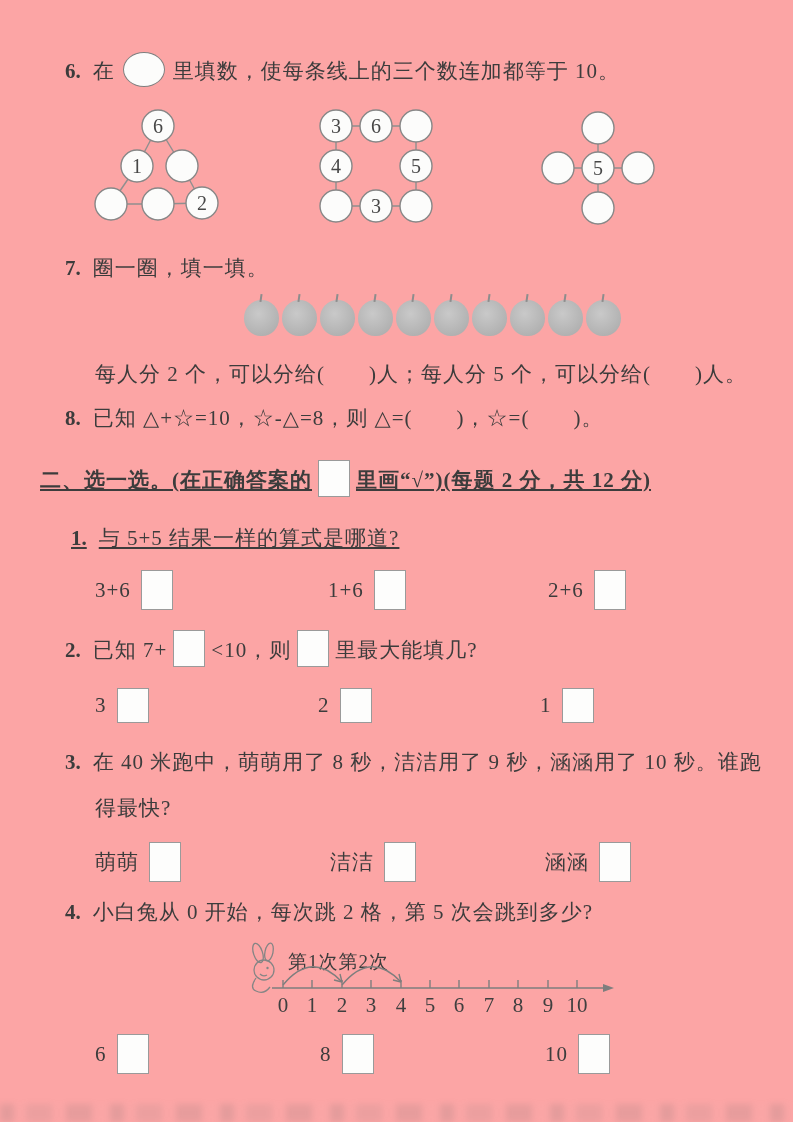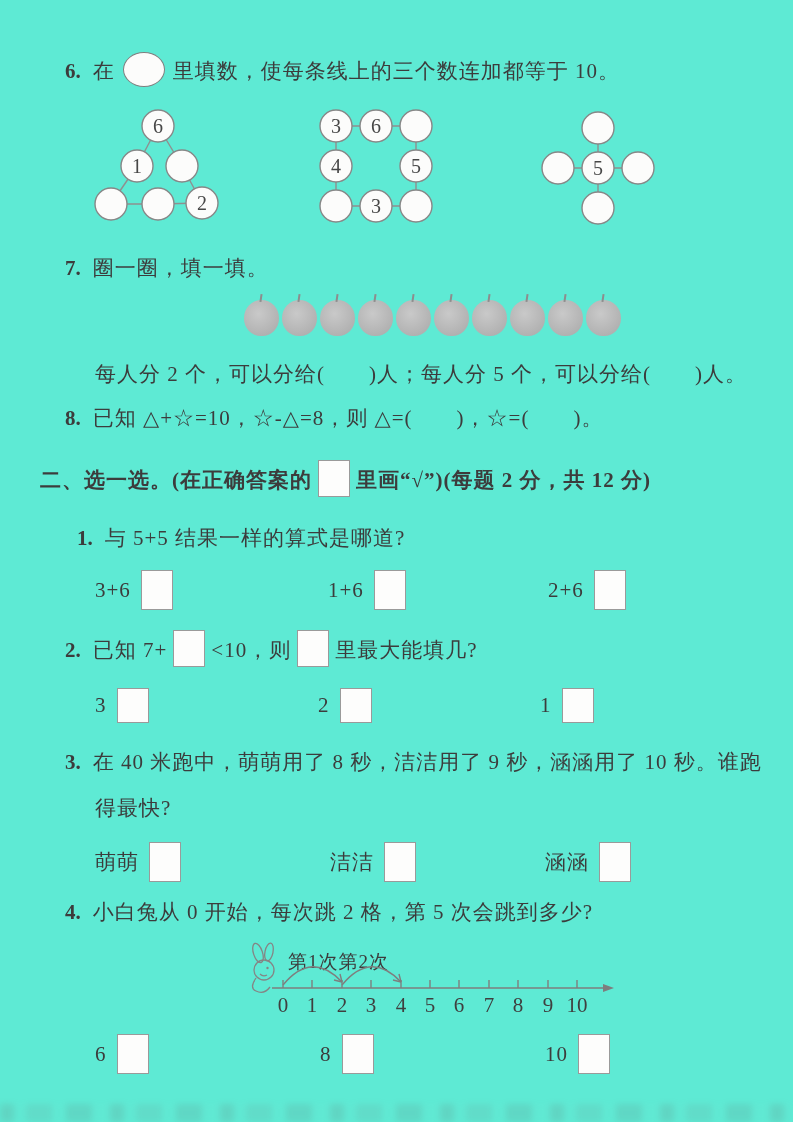--- a/index.html
+++ b/index.html
@@ -1,23 +1,23 @@
 <!DOCTYPE html>
 <html><head>
 <meta charset="utf-8">
 <style>
   html,body{margin:0;padding:0;background:#ffffff;}
   .page{
-    position:relative;width:793px;height:1122px;background:#5eead4;
+    position:relative;width:793px;height:1122px;background:#fca5a5;
     font-family:"Liberation Serif","DejaVu Serif",serif;color:#3c3c3c;overflow:hidden;
   }
   .abs{position:absolute;white-space:nowrap;}
   .qline{font-size:21px;letter-spacing:1px;}
   .qnum{font-weight:bold;font-size:21px;margin-right:12px;letter-spacing:0;}
-  .sechead{font-size:21px;font-weight:600;letter-spacing:1px;}
+  .sechead{font-size:21px;font-weight:600;letter-spacing:1px;text-decoration:underline;}
   .inline-circle{
     display:inline-block;width:40px;height:33px;border:1.6px solid #7f7f7f;
     border-radius:50%;vertical-align:-9px;margin:0 8px;background:#fcfcfb;
   }
   .cbox{
     display:inline-block;width:30px;height:38px;border:1.5px solid #9a9a9a;
     background:#fdfdfc;vertical-align:middle;
   }
   .cbox.sq{width:30px;height:33px;}
   .cbox.inline{width:30px;height:35px;vertical-align:-10px;margin:0 6px;}
@@ -150,21 +150,21 @@
   <div class="abs qline" style="left:95px;top:360px;">每人分 2 个，可以分给(　　)人；每人分 5 个，可以分给(　　)人。</div>
 
   <div class="abs qline" style="left:65px;top:404px;">
     <span class="qnum">8.</span><span>已知 △+☆=10，☆-△=8，则 △=(　　)，☆=(　　)。</span>
   </div>
 
   <div class="abs sechead" style="left:40px;top:460px;">
     <span>二、选一选。(在正确答案的</span><span class="cbox inline"></span><span>里画“√”)(每题 2 分，共 12 分)</span>
   </div>
 
-  <div class="abs qline" style="left:77px;top:524px;">
+  <div class="abs qline" style="left:71px;top:524px;text-decoration:underline;">
     <span class="qnum">1.</span><span>与 5+5 结果一样的算式是哪道?</span>
   </div>
   <div class="opt" style="left:95px;top:570px;">
     <span>3+6</span>
       <span class="cbox"></span>
   </div>
   <div class="opt" style="left:328px;top:570px;">
     <span>1+6</span>
       <span class="cbox"></span>
   </div>

